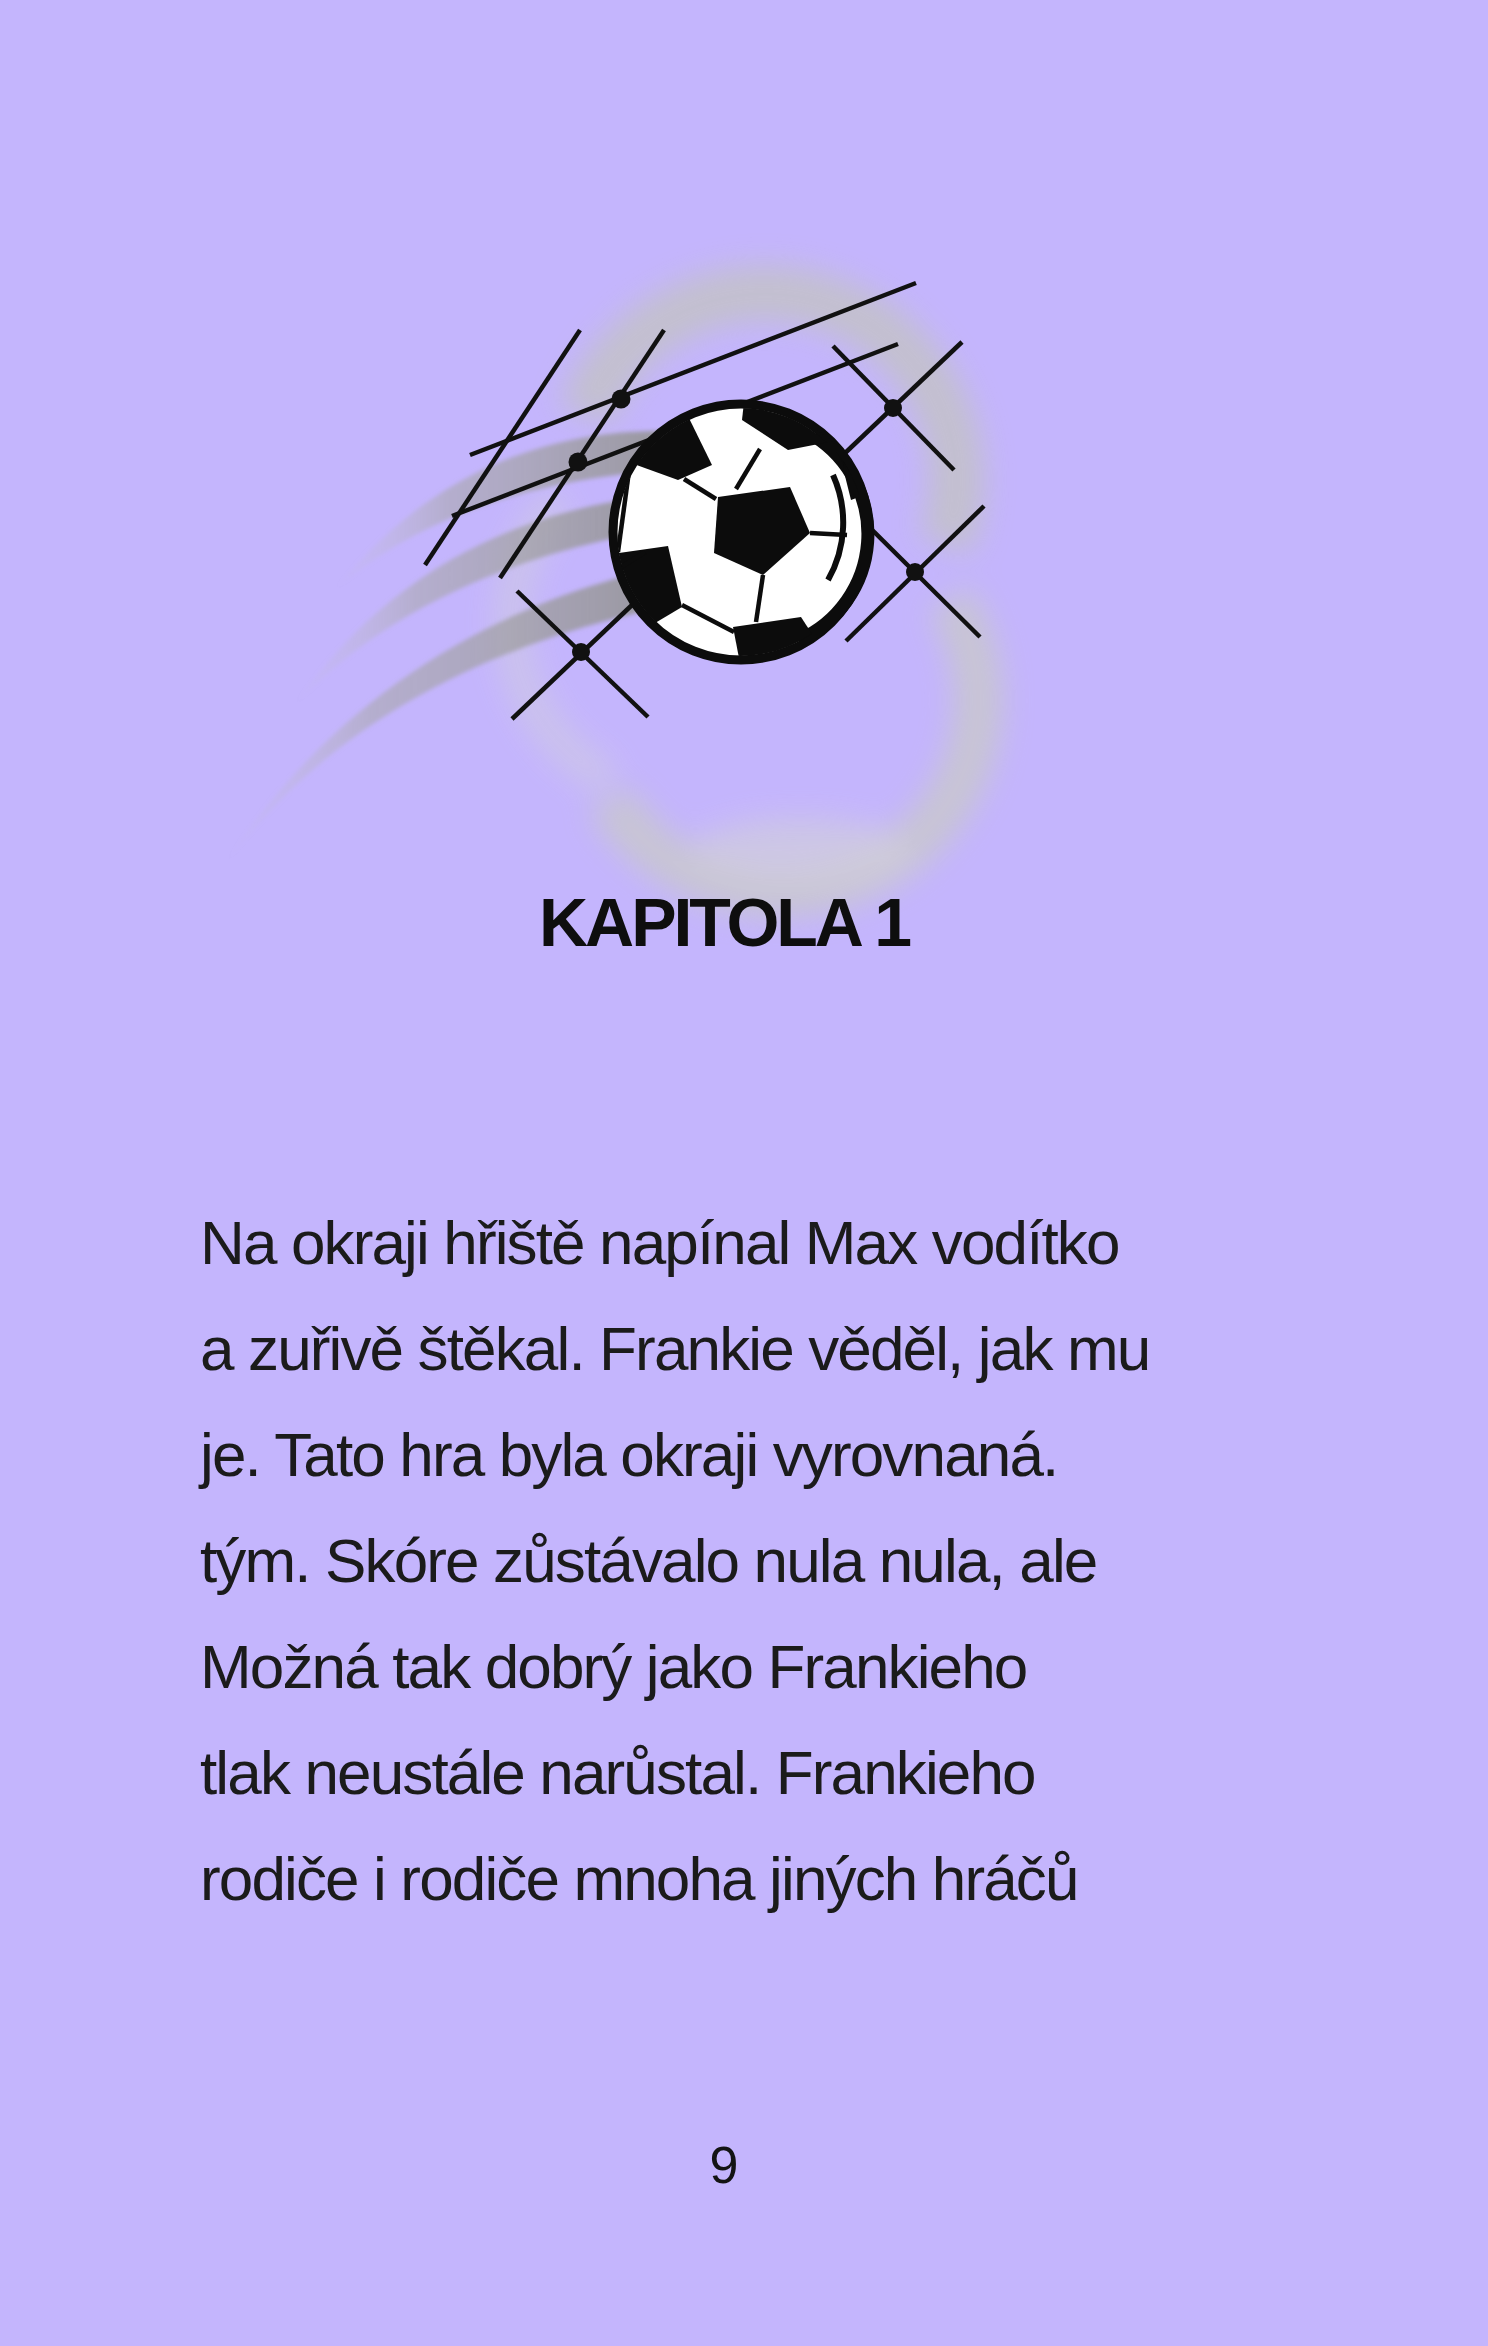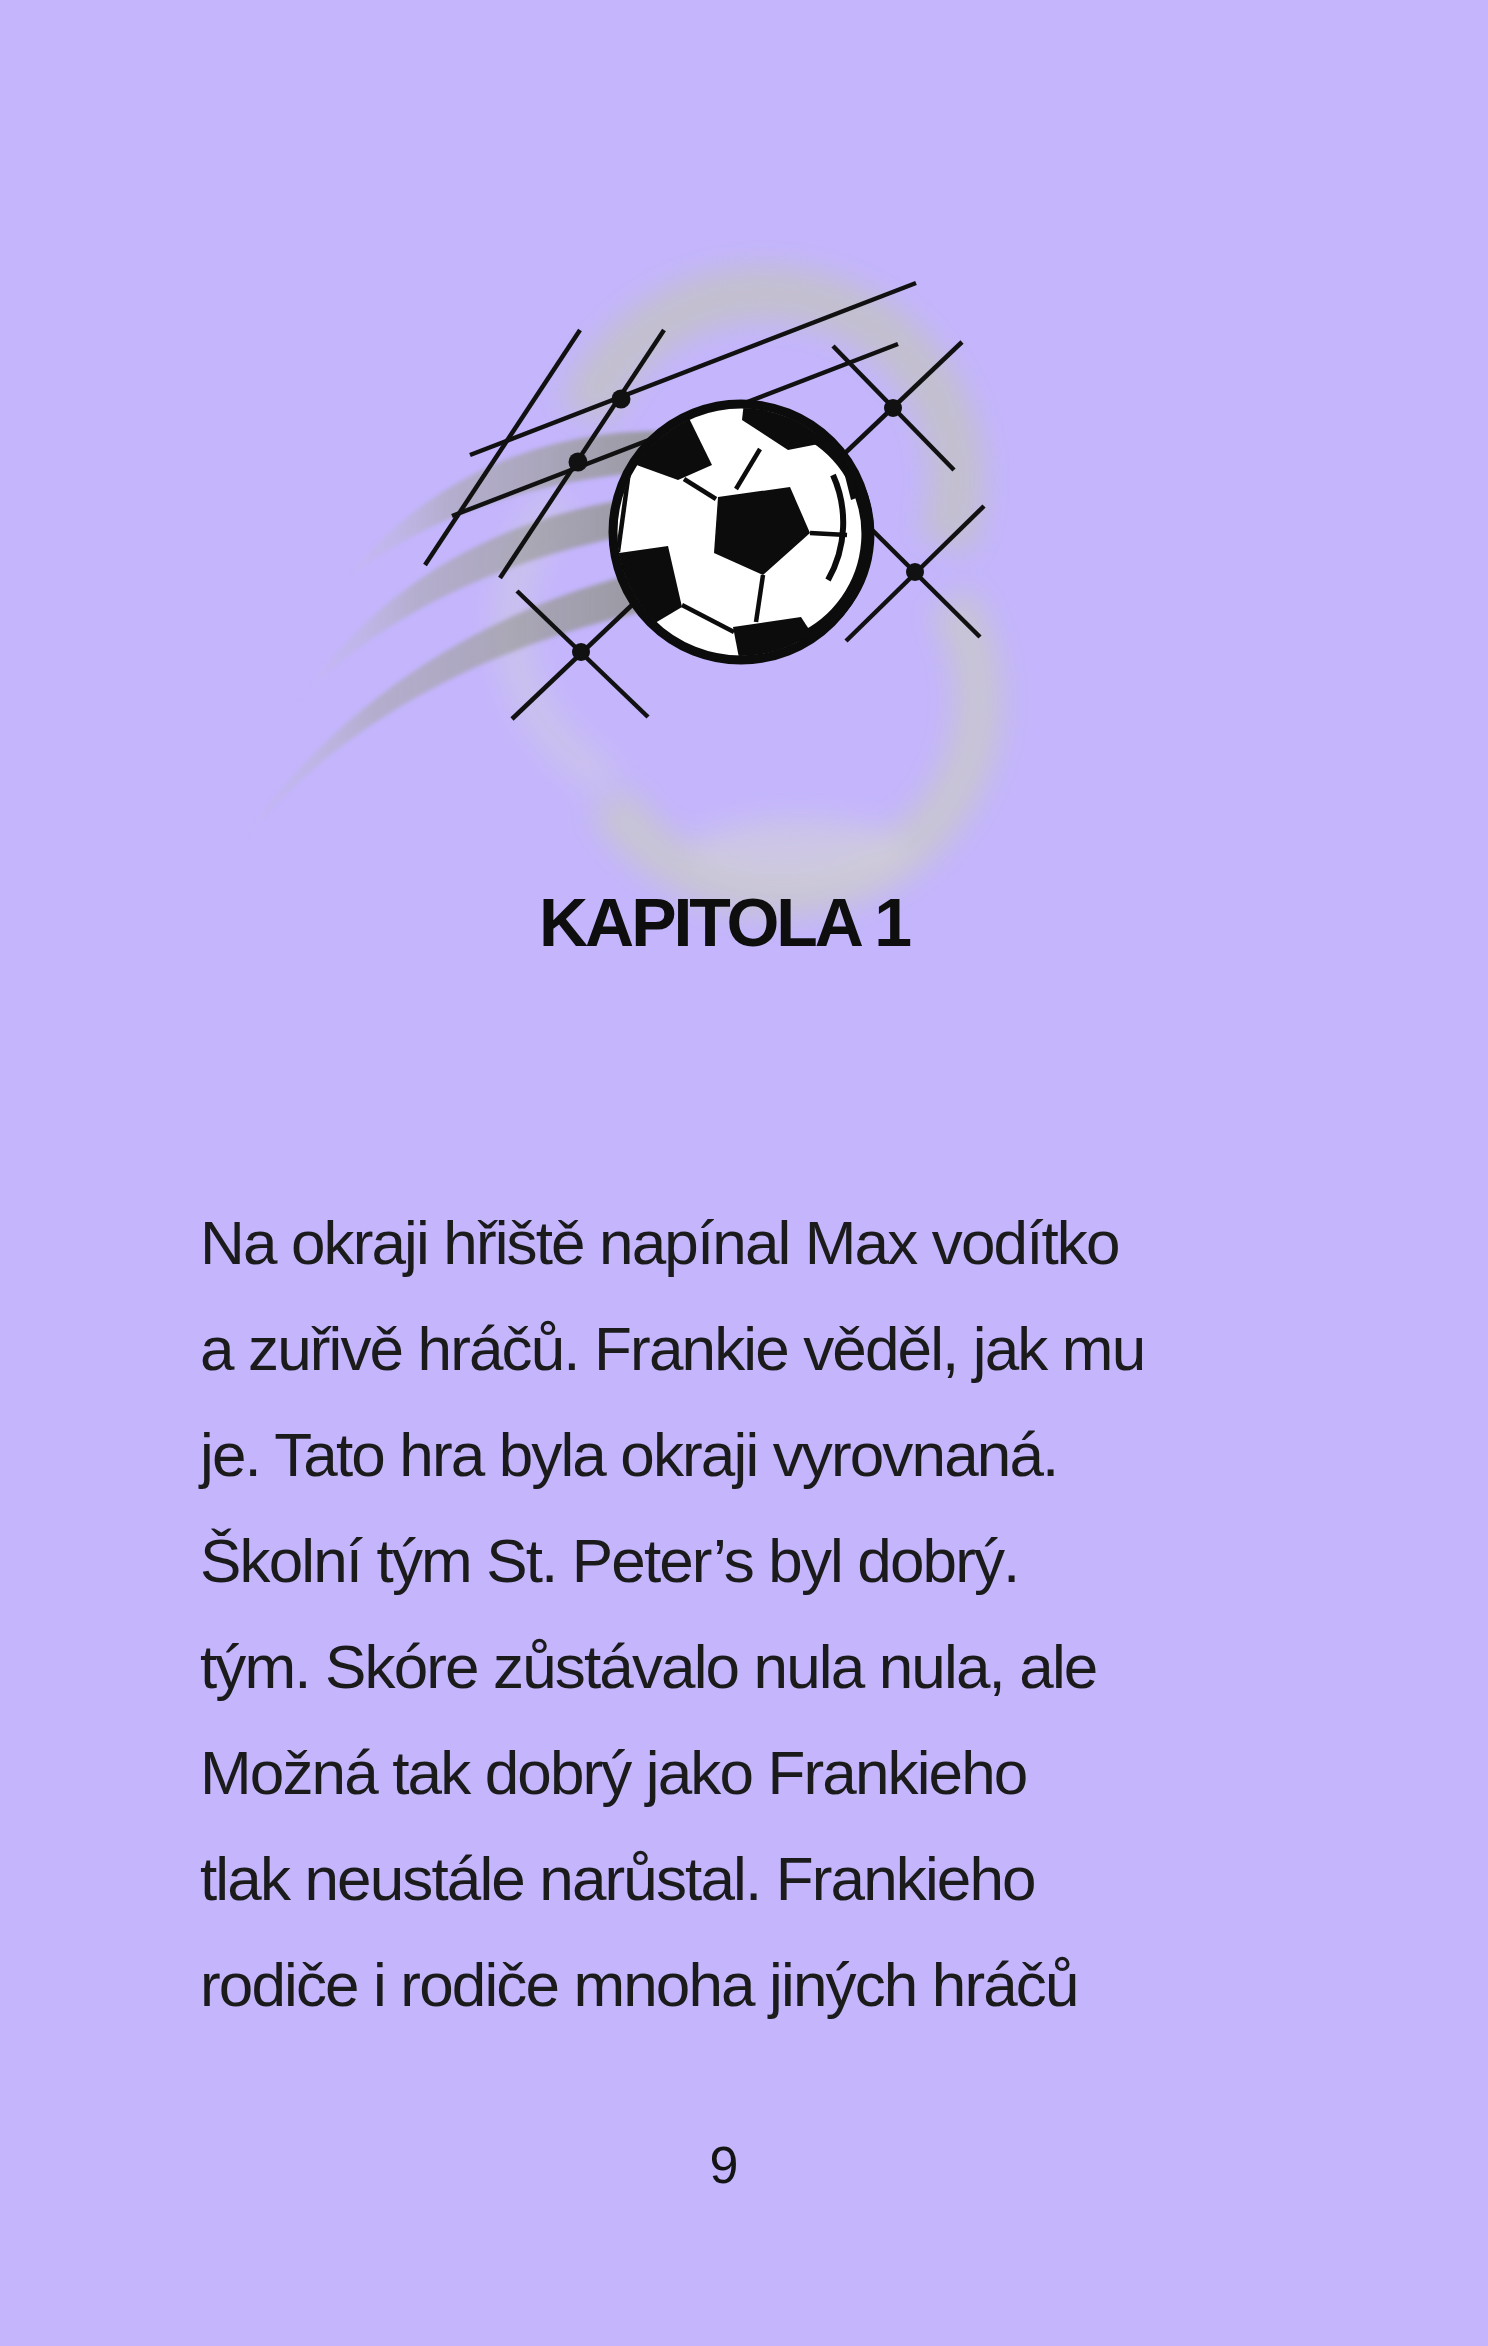--- a/index.html
+++ b/index.html
@@ -150,23 +150,22 @@
         <line x1="682" y1="605" x2="734" y2="632"></line>
         <line x1="834" y1="442" x2="849" y2="470"></line>
       </g>
     </g>
   </svg>
 
   <div class="chapter-heading">KAPITOLA 1</div>
 
   <div class="body-text">
     <div class="line">Na okraji hřiště napínal Max vodítko</div>
-    <div class="line">a zuřivě hráčů. Frankie věděl, jak mu</div>
+    <div class="line">a zuřivě štěkal. Frankie věděl, jak mu</div>
     <div class="line">je. Tato hra byla okraji vyrovnaná.</div>
-    <div class="line">Školní tým St. Peter’s byl dobrý.</div>
     <div class="line">tým. Skóre zůstávalo nula nula, ale</div>
     <div class="line">Možná tak dobrý jako Frankieho</div>
     <div class="line">tlak neustále narůstal. Frankieho</div>
     <div class="line">rodiče i rodiče mnoha jiných hráčů</div>
   </div>
 
   <div class="page-number">9</div>
 
 </div>
 

